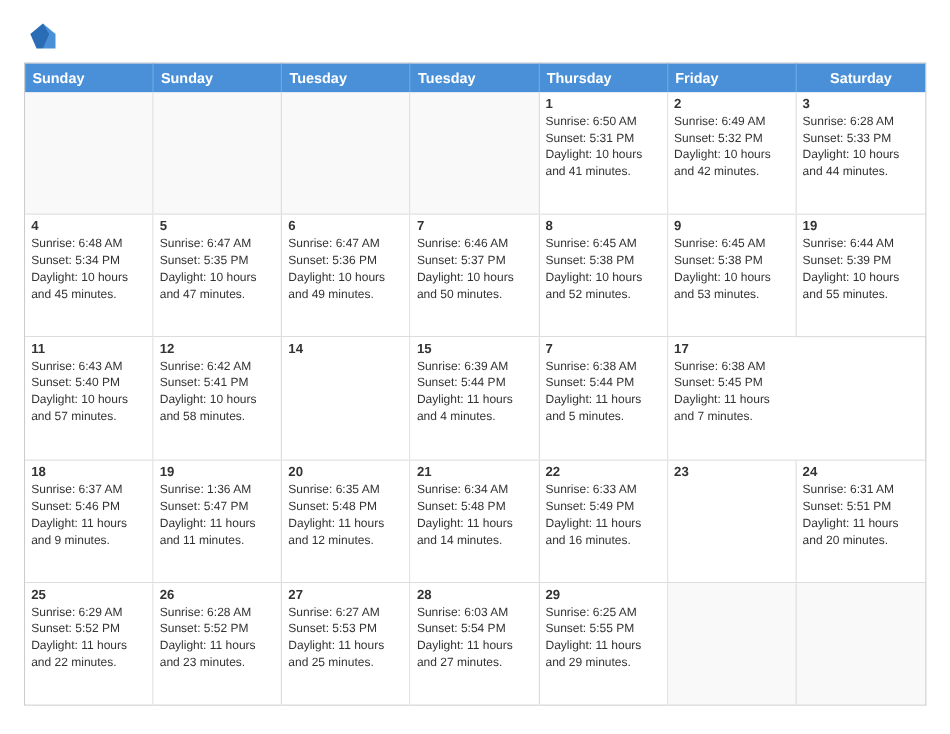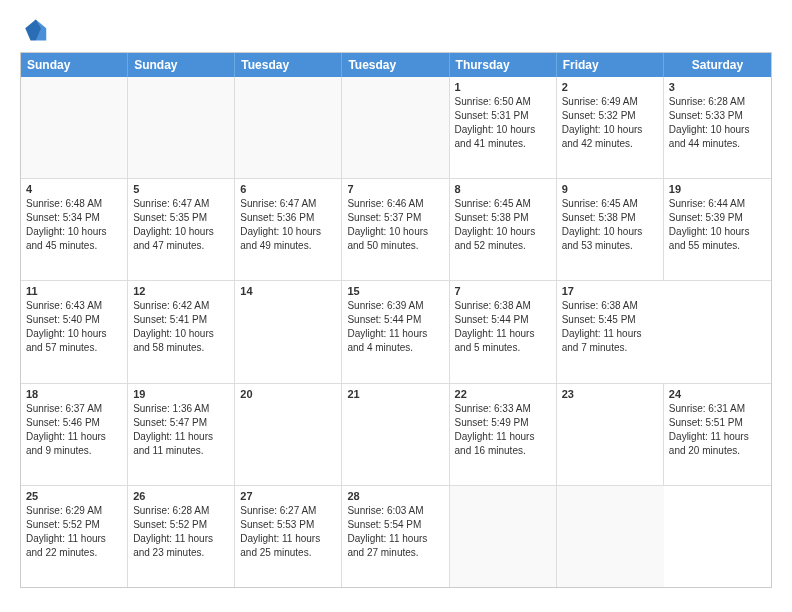--- a/index.html
+++ b/index.html
@@ -259,23 +259,29 @@
 Daylight: 11 hours and 9 minutes.</div>
           </div>
           <div class="cal-cell">
             <span class="day-num">19</span>
             <div class="cell-text">Sunrise: 1:36 AM
 Sunset: 5:47 PM
 Daylight: 11 hours and 11 minutes.</div>
           </div>
           <div class="cal-cell">
             <span class="day-num">20</span>
+            <div class="cell-text">Sunrise: 6:35 AM
+Sunset: 5:48 PM
+Daylight: 11 hours and 12 minutes.</div>
           </div>
           <div class="cal-cell">
             <span class="day-num">21</span>
+            <div class="cell-text">Sunrise: 6:34 AM
+Sunset: 5:48 PM
+Daylight: 11 hours and 14 minutes.</div>
           </div>
           <div class="cal-cell">
             <span class="day-num">22</span>
             <div class="cell-text">Sunrise: 6:33 AM
 Sunset: 5:49 PM
 Daylight: 11 hours and 16 minutes.</div>
           </div>
           <div class="cal-cell">
             <span class="day-num">23</span>
           </div>
@@ -303,19 +309,25 @@
             <span class="day-num">27</span>
             <div class="cell-text">Sunrise: 6:27 AM
 Sunset: 5:53 PM
 Daylight: 11 hours and 25 minutes.</div>
           </div>
           <div class="cal-cell">
             <span class="day-num">28</span>
             <div class="cell-text">Sunrise: 6:03 AM
 Sunset: 5:54 PM
 Daylight: 11 hours and 27 minutes.</div>
+          </div>
+          <div class="cal-cell">
+            <span class="day-num">29</span>
+            <div class="cell-text">Sunrise: 6:25 AM
+Sunset: 5:55 PM
+Daylight: 11 hours and 29 minutes.</div>
           </div>
           <div class="cal-cell empty"></div>
           <div class="cal-cell empty"></div>
         </div>
       </div>
   </div>
 </div>
 
 </body></html>

